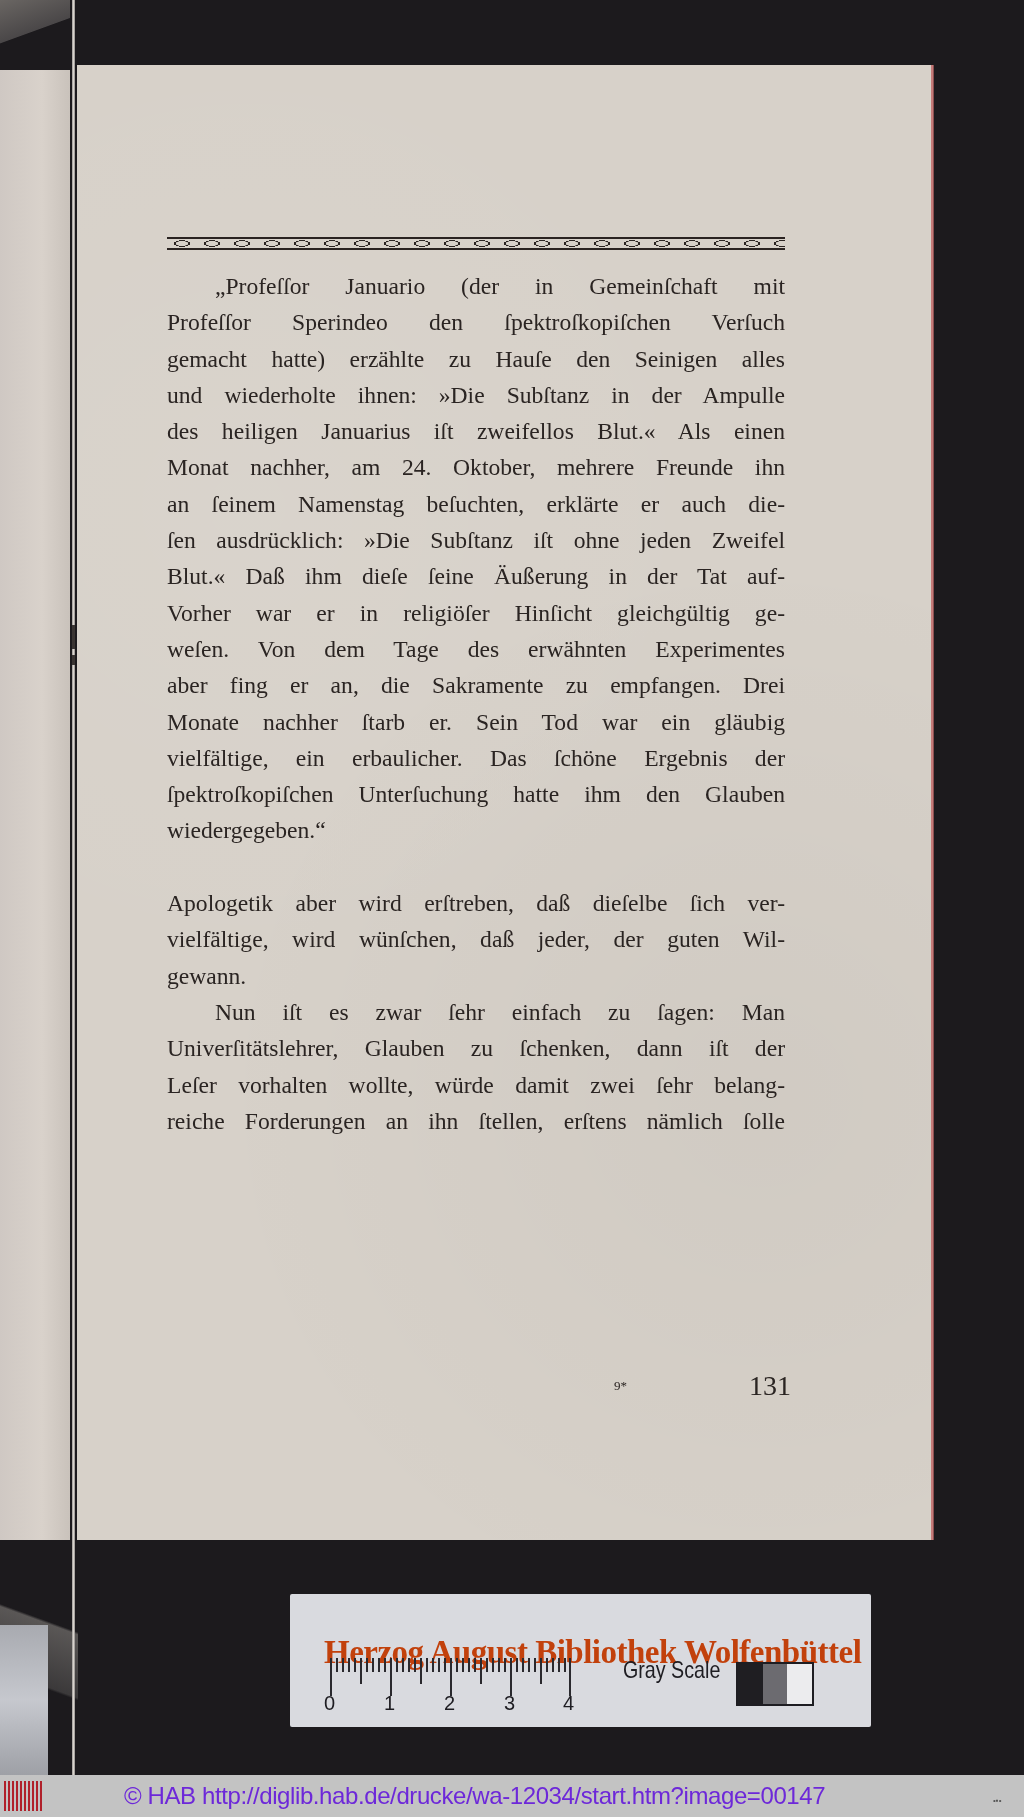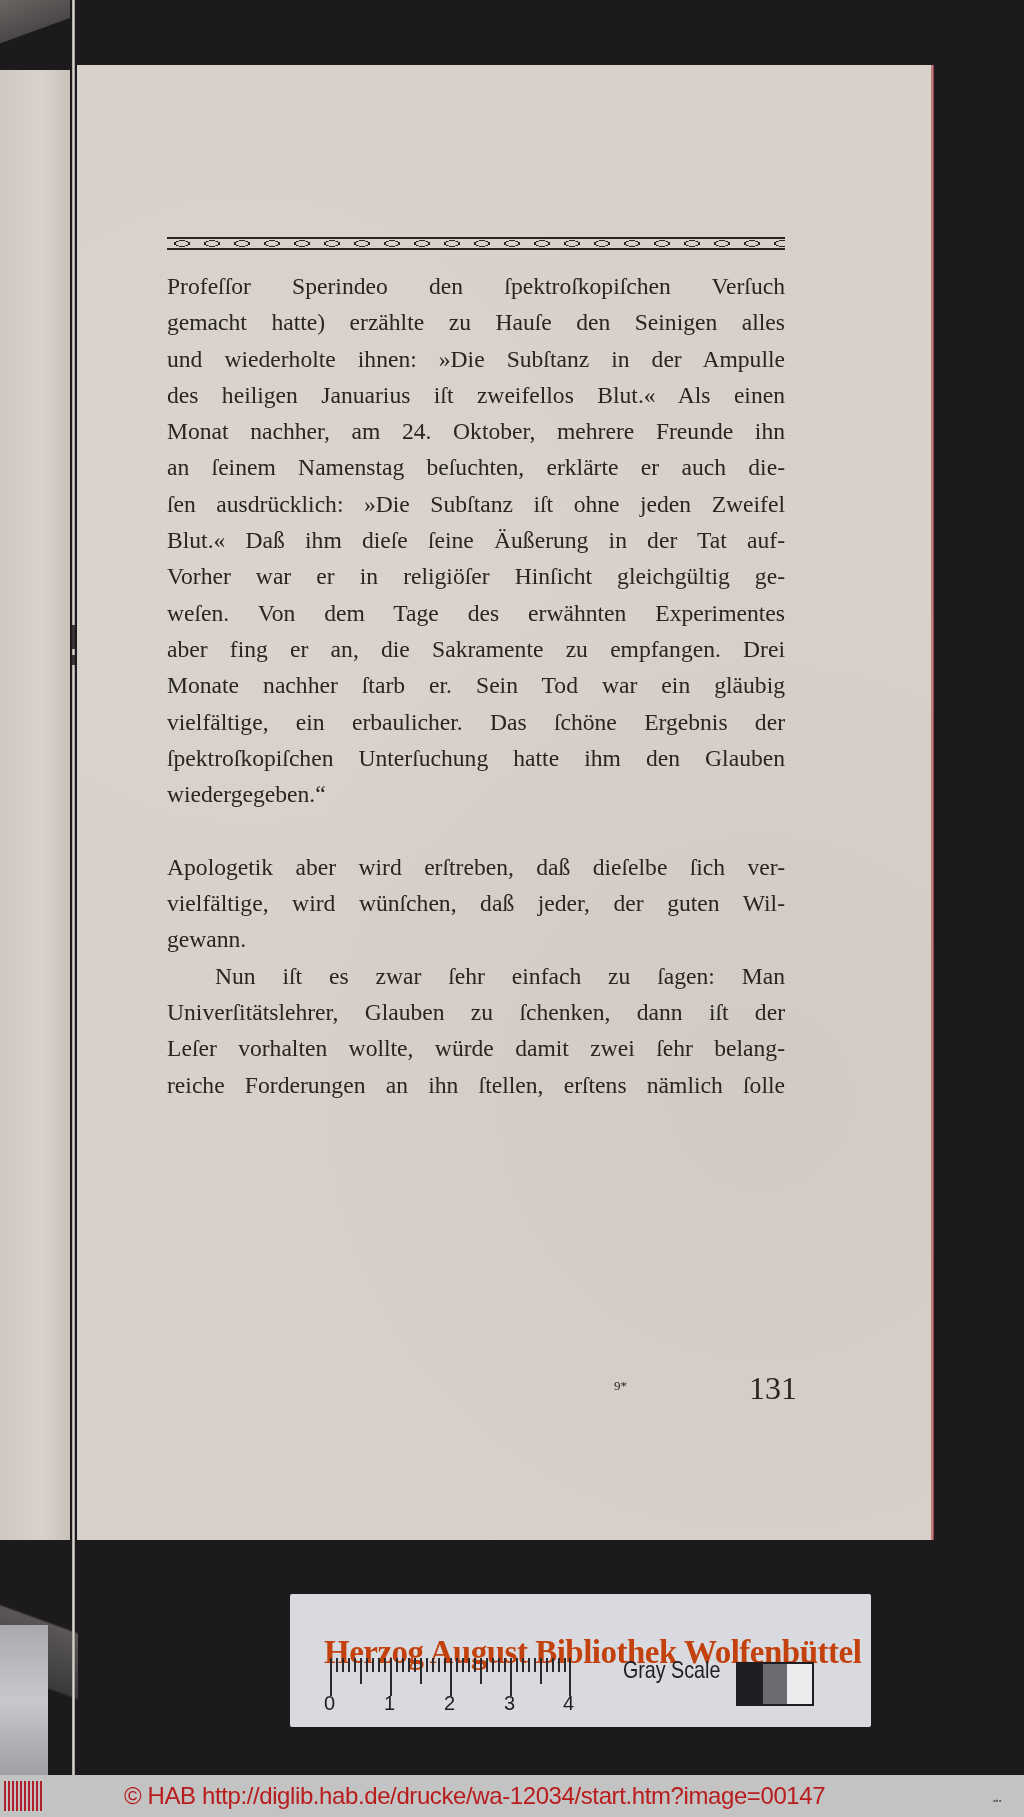--- a/index.html
+++ b/index.html
@@ -59,21 +59,21 @@
     display:block; height:36.3px; white-space:nowrap;
     text-align:justify; text-align-last:justify;
   }
   .line.last { text-align-last:left; }
   .line.indent { padding-left:48px; }
   .gap { height:36.3px; }
   .folio {
     position:absolute; top:1305px; color:#2a2422;
   }
   .signature { left:537px; font-size:13px; top:1313px; }
-  .pagenum { left:672px; font-size:32px; }
+  .pagenum { left:672px; font-size:28px; }
 
   
   .card {
     position:absolute; left:290px; top:1594px; width:581px; height:133px;
     background:#d9dadf; border-radius:2px;
   }
   .card-title {
     position:absolute; left:34px; top:12px;
     font-family:"Liberation Serif", serif; font-weight:bold;
     font-size:33px; color:#c2410c; letter-spacing:-0.5px; white-space:nowrap;margin-top:28px;
@@ -99,21 +99,21 @@
   .footer {
     position:absolute; left:0; top:1775px; width:1024px; height:42px;
     background:#c3c3c3;
   }
   .footer-logo {
     position:absolute; left:4px; top:6px; width:40px; height:30px;
     background:repeating-linear-gradient(90deg,#b0202a 0 2px,transparent 2px 4px);
   }
   .footer-text {
     position:absolute; left:124px; top:7px;
-    font-family:"Liberation Sans", sans-serif; font-size:24px; color:#b91c1c;
+    font-family:"Liberation Sans", sans-serif; font-size:24px; color:#6d28d9;
     white-space:nowrap; letter-spacing:-0.4px;
   }
   .footer-icon {
     position:absolute; left:993px; top:1796px; font-size:8px; color:#555;
     font-family:"Liberation Sans", sans-serif;
   }
 </style>
 </head>
 <body>
 
@@ -123,20 +123,21 @@
 <div class="prev-bottom-card"></div>
 <div class="gutter-line"></div>
 <div class="gutter-mark" style="top:625px;height:24px"></div>
 <div class="gutter-mark" style="top:655px;height:10px"></div>
 
 <div class="page">
   <div class="ornament"></div>
 
   <div class="text-block">
 
+    <span class="line indent">„Profeſſor Januario (der in Gemeinſchaft mit</span>
     <span class="line">Profeſſor Sperindeo den ſpektroſkopiſchen Verſuch</span>
     <span class="line">gemacht hatte) erzählte zu Hauſe den Seinigen alles</span>
     <span class="line">und wiederholte ihnen: »Die Subſtanz in der Ampulle</span>
     <span class="line">des heiligen Januarius iſt zweifellos Blut.«  Als einen</span>
     <span class="line">Monat nachher, am 24. Oktober, mehrere Freunde ihn</span>
     <span class="line">an ſeinem Namenstag beſuchten, erklärte er auch die-</span>
     <span class="line">ſen ausdrücklich: »Die Subſtanz iſt ohne jeden Zweifel</span>
     <span class="line">Blut.«  Daß ihm dieſe ſeine Äußerung in der Tat auf-</span>
     <span class="line">Vorher war er in religiöſer Hinſicht gleichgültig ge-</span>
     <span class="line">weſen.  Von dem Tage des erwähnten Experimentes</span>

